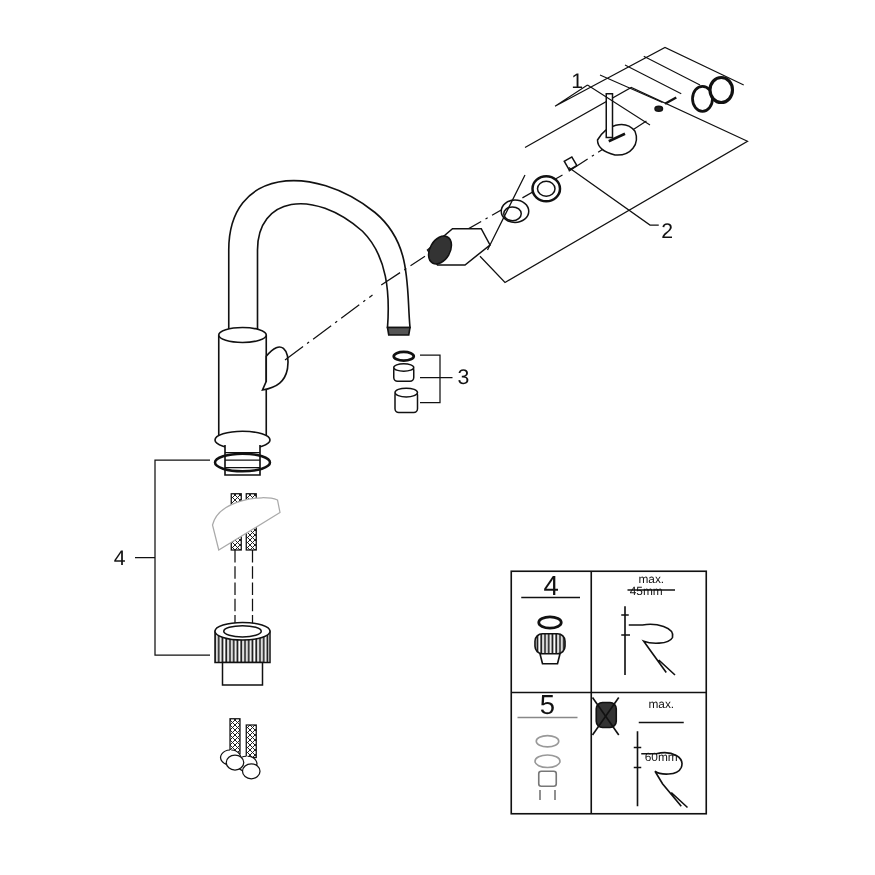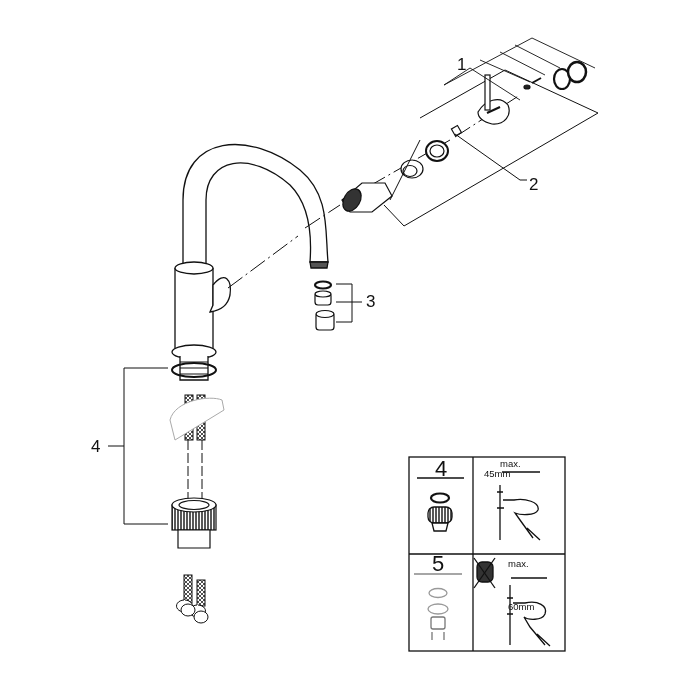--- a/index.html
+++ b/index.html
@@ -1,19 +1,19 @@
 <!DOCTYPE html>
 <html><head>
 <meta charset="utf-8">
 <style>
   html,body{margin:0;padding:0;background:#ffffff;}
   body{width:700px;height:700px;position:relative;overflow:hidden;font-family:"Liberation Sans",sans-serif;}
   svg{position:absolute;left:0;top:0;}
   .lbl{position:absolute;font-size:17px;color:#111;line-height:1;}
-  .small{position:absolute;font-size:9.5px;color:#111;line-height:1;text-align:left;}
+  .small{position:absolute;font-size:9.5px;color:#111;line-height:1;text-align:center;}
   .inset-num{position:absolute;font-size:22px;color:#111;line-height:1;text-align:center;width:50px;}
 </style>
 </head>
 <body>
 
 <svg width="700" height="700" viewBox="0 0 700 700">
   <defs>
     <pattern id="braid" width="4" height="4" patternUnits="userSpaceOnUse">
       <path d="M0,0 L4,4 M4,0 L0,4" stroke="#222" stroke-width="0.8"></path>
     </pattern>
@@ -127,15 +127,15 @@
 </svg>
 
 <div class="lbl" style="left:457px;top:56px;">1</div>
 <div class="lbl" style="left:529px;top:176px;">2</div>
 <div class="lbl" style="left:366px;top:293px;">3</div>
 <div class="lbl" style="left:91px;top:438px;">4</div>
 
 <div class="inset-num" style="left:416px;top:458px;">4</div>
 <div class="inset-num" style="left:413px;top:553px;">5</div>
 <div class="small" style="left:500px;top:459px;width:42px;">max.</div>
-<div class="small" style="left:484px;top:469px;width:42px;">45mm</div>
+<div class="small" style="left:496px;top:469px;width:42px;">45mm</div>
 <div class="small" style="left:508px;top:559px;width:42px;">max.</div>
 <div class="small" style="left:508px;top:602px;width:42px;">60mm</div>
 
 </body></html>

